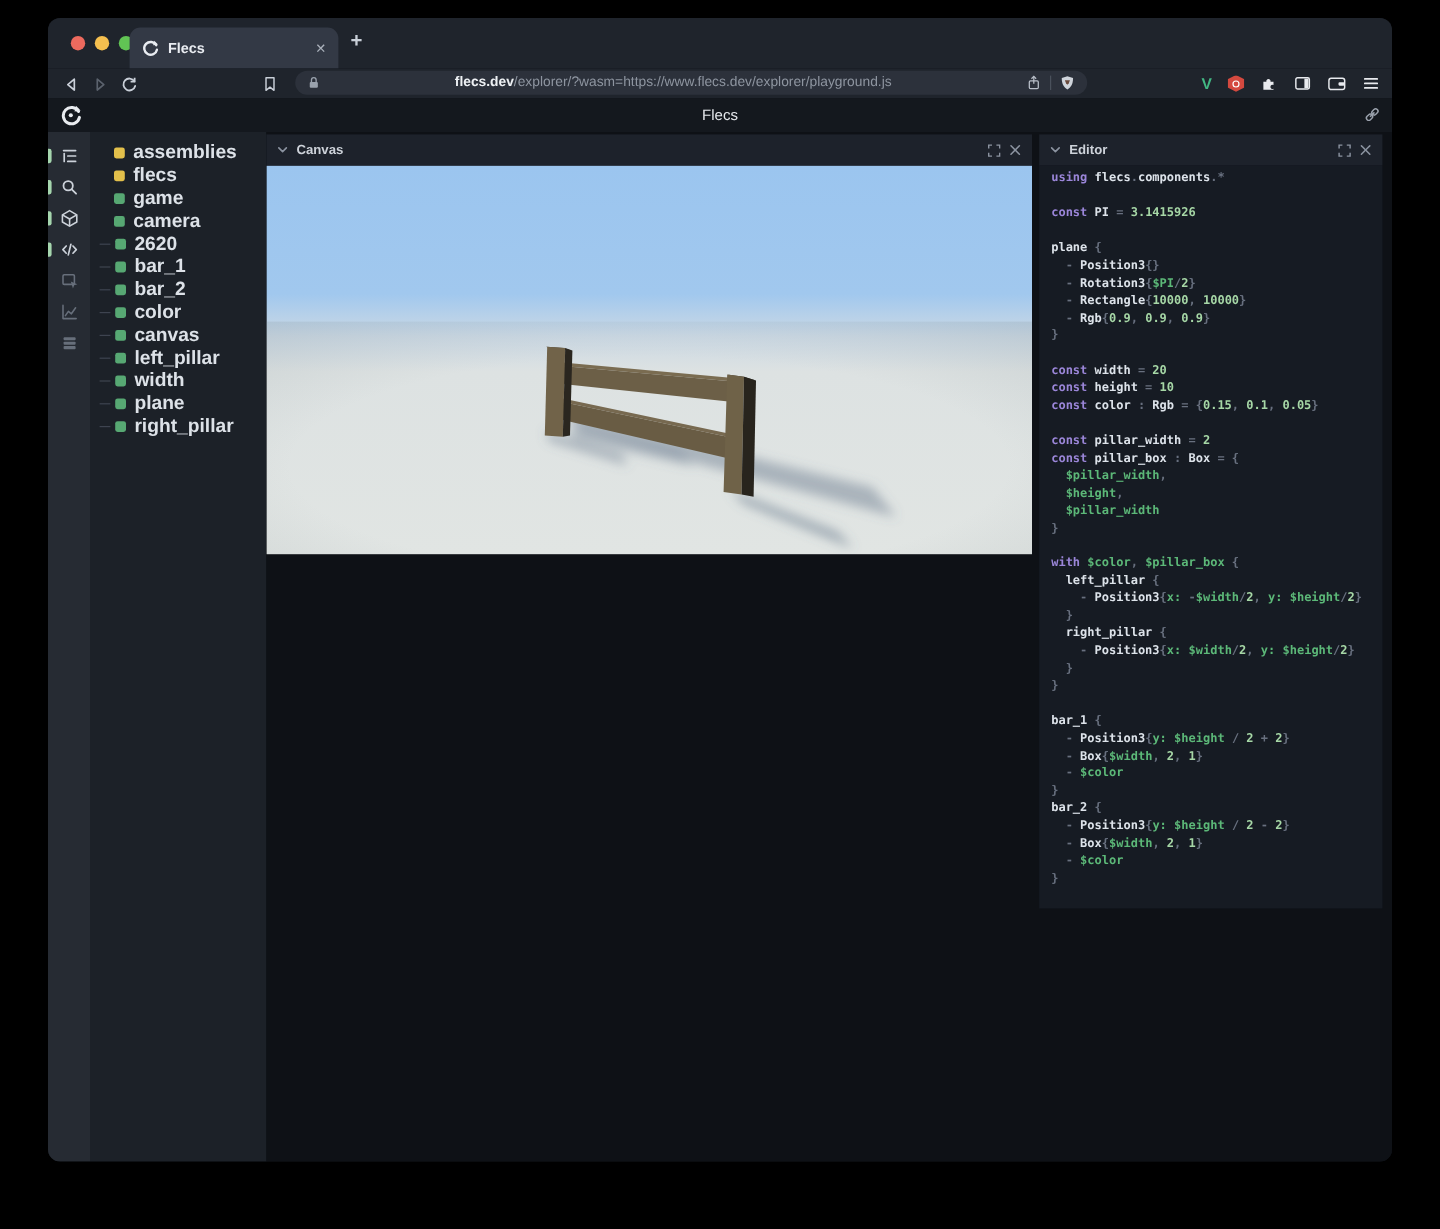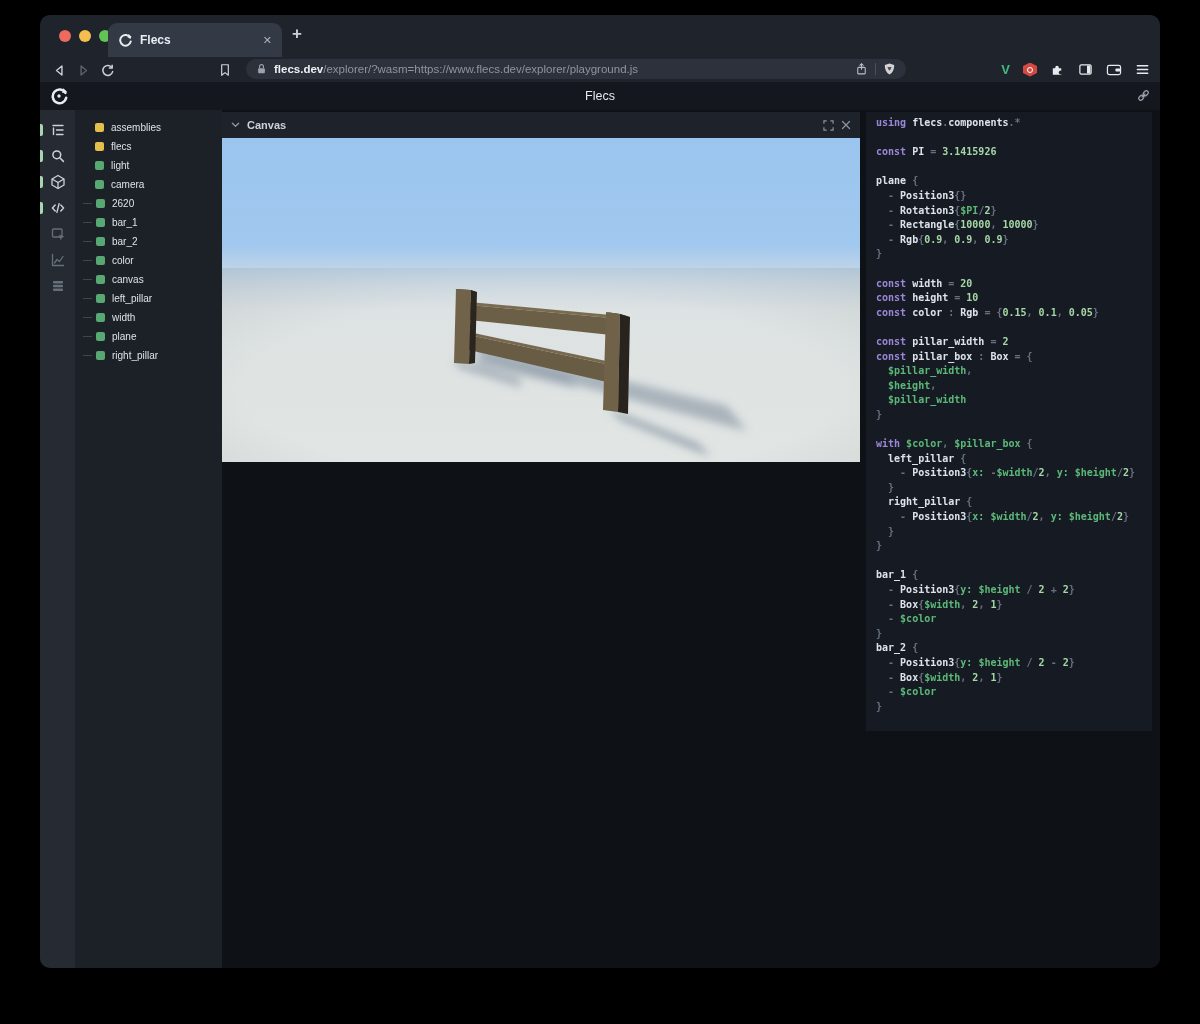--- a/index.html
+++ b/index.html
@@ -16,21 +16,21 @@
   .light.green { background:var(--traffic-green,#61c454); }
   .tab { position:absolute; left:68px; top:8px; width:174px; height:34px; background:#333945; border-radius:9px 9px 0 0; display:flex; align-items:center; padding:0 10px; gap:8px; }
   .tab-title { flex:1; font-size:12px; font-weight:700; color:#e9ecf1; }
   .tab-close { font-size:11px; color:#aab1bb; cursor:default; }
   .newtab { position:absolute; left:252px; top:9px; font-size:17px; font-weight:700; color:#c9cfd8; }
 
   .toolbar { position:relative; height:25px; background:#1f242c; }
   .navbtn { position:absolute; top:4px; width:18px; height:18px; display:flex; align-items:center; justify-content:center; }
   .nav-back { left:10px; } .nav-fwd { left:34px; } .nav-reload { left:58px; } .bookmark { left:176px; }
   .addressbar { position:absolute; left:206px; top:2px; width:660px; height:20px; border-radius:10px; background:#2c313b; display:flex; align-items:center; padding:0 10px; gap:7px; }
-  .url { flex:1; font-size:11.5px; white-space:nowrap; overflow:hidden; color:#8e95a0; }
+  .url { flex:1; font-size:11.5px; white-space:nowrap; overflow:hidden; color:#8e95a0;text-align:center; }
   .url b { color:#eef1f4; font-weight:700; }
   .ab-sep { width:1px; height:12px; background:#4a515c; }
   .ext-cluster { position:absolute; right:10px; top:0; height:25px; display:flex; align-items:center; gap:13px; }
   .ext-v { font-size:13px; font-weight:800; color:var(--ext-v-green,#42b883); }
   .hexagon { width:14px; height:14px; background:var(--ext-hex-red,#d4493f); clip-path:polygon(50% 0,100% 25%,100% 75%,50% 100%,0 75%,0 25%); display:flex; align-items:center; justify-content:center; }
   .hexagon i { display:block; width:6px; height:6px; border:1.6px solid #fff; border-radius:50%; }
 
   
   .page { height:886px; background:#0e1116; display:flex; flex-direction:column; }
   .page-header { position:relative; height:28px; background:#14181e; display:flex; align-items:center; flex:0 0 auto; }
@@ -47,21 +47,21 @@
   .rail li.active::before { content:""; position:absolute; left:0; top:7px; width:3px; height:12px; border-radius:0 2px 2px 0; background:var(--rail-marker,#a5d6ae); }
 
   .tree { width:147px; background:#1c2128; padding-top:8px; list-style:none; flex:0 0 auto; }
   .tree-item { height:19px; display:flex; align-items:center; padding-left:8px; gap:0; cursor:default; }
   .dash { width:9px; height:1.5px; background:#3e4450; margin-right:4px; }
   .tree-item:not(.expandable) .chev { display:none; }
   .chev { margin-right:3px; display:flex; }
   .sq { width:9px; height:9px; border-radius:2px; margin-right:7px; flex:0 0 auto; }
   .tree-item.type-module .sq { background:var(--module-yellow,#e3c04b); }
   .tree-item.type-entity .sq { background:var(--entity-green,#57a873); }
-  .tree-label { font-size:10px; font-weight:400; color:#dde2e8; white-space:nowrap; }
+  .tree-label { font-size:16px; font-weight:700; color:#dde2e8; white-space:nowrap; }
 
   .main { flex:1; position:relative; background:#0e1116; }
   .panel { position:absolute; }
   .panel-header { height:26px; background:#1d222b; display:flex; align-items:center; padding:0 9px; gap:7px; }
   .panel-title { font-size:11px; font-weight:700; color:#cdd2d9; }
   .ph-spacer { flex:1; }
   .ph-btn { display:flex; align-items:center; }
   .ph-dot { width:4px; height:4px; border-radius:50%; background:#6d747f; }
   .canvas-panel { left:0; top:2px; width:638px; }
   .canvas-body { width:638px; height:324px; display:block; }
@@ -255,21 +255,21 @@
               <span class="tree-label">flecs</span>
             </li>
             <li class="tree-item expandable type-entity">
               <span class="chev">
                 <svg width="9" height="9" viewBox="0 0 10 10" fill="none" stroke-width="1.5" stroke-linecap="round" stroke-linejoin="round">
                   <path d="M3.2,1.8 L6.8,5 L3.2,8.2"></path>
                 </svg>
               </span>
 
               <span class="sq"></span>
-              <span class="tree-label">light</span>
+              <span class="tree-label">game</span>
             </li>
             <li class="tree-item expandable type-entity">
               <span class="chev">
                 <svg width="9" height="9" viewBox="0 0 10 10" fill="none" stroke-width="1.5" stroke-linecap="round" stroke-linejoin="round">
                   <path d="M3.2,1.8 L6.8,5 L3.2,8.2"></path>
                 </svg>
               </span>
 
               <span class="sq"></span>
               <span class="tree-label">camera</span>
@@ -392,20 +392,43 @@
                 <polygon points="249,152 255,154 253,225 247,226" fill="#2a261f"></polygon>
                 <polygon points="384,174 398,176 408,179 394,177" fill="#3a352b"></polygon>
                 <polygon points="384,174 398,176 396,274 381,272" fill="#6f6248"></polygon>
                 <polygon points="398,176 408,179 406,276 396,274" fill="#28241d"></polygon>
               </g>
             </svg>
           </div>
 
 
           <div class="panel editor-panel">
+            <div class="panel-header">
+              <span class="ph-btn">
+                <svg width="9" height="8" viewBox="0 0 10 8" fill="none" stroke="#8b93a0" stroke-width="1.5" stroke-linecap="round" stroke-linejoin="round">
+                    <path d="M1.5,2 L5,5.5 L8.5,2"></path>
+                  </svg>
+              </span>
+              <span class="panel-title">Editor</span>
+              <span class="ph-spacer"></span>
+              <span class="ph-btn">
+                <svg width="11" height="11" viewBox="0 0 12 12" fill="none" stroke="#8b93a0" stroke-width="1.3">
+                    <path d="M1,4 V1 H4"></path>
+                    <path d="M8,1 H11 V4"></path>
+                    <path d="M11,8 V11 H8"></path>
+                    <path d="M4,11 H1 V8"></path>
+                  </svg>
+              </span>
+              <span class="ph-btn">
+                <svg width="10" height="10" viewBox="0 0 10 10" stroke="#8b93a0" stroke-width="1.3" stroke-linecap="round">
+                    <line x1="1.5" y1="1.5" x2="8.5" y2="8.5"></line>
+                    <line x1="8.5" y1="1.5" x2="1.5" y2="8.5"></line>
+                  </svg>
+              </span>
+            </div>
             <div class="code"><div class="cl"><span class="k">using </span><span class="i">flecs</span><span class="p">.</span><span class="i">components</span><span class="p">.*</span></div><div class="cl"> </div><div class="cl"><span class="k">const </span><span class="i">PI</span><span class="p"> = </span><span class="n">3.1415926</span></div><div class="cl"> </div><div class="cl"><span class="i">plane </span><span class="p">{</span></div><div class="cl"><span class="p">  - </span><span class="i">Position3</span><span class="p">{}</span></div><div class="cl"><span class="p">  - </span><span class="i">Rotation3</span><span class="p">{</span><span class="v">$PI</span><span class="p">/</span><span class="n">2</span><span class="p">}</span></div><div class="cl"><span class="p">  - </span><span class="i">Rectangle</span><span class="p">{</span><span class="n">10000</span><span class="p">, </span><span class="n">10000</span><span class="p">}</span></div><div class="cl"><span class="p">  - </span><span class="i">Rgb</span><span class="p">{</span><span class="n">0.9</span><span class="p">, </span><span class="n">0.9</span><span class="p">, </span><span class="n">0.9</span><span class="p">}</span></div><div class="cl"><span class="p">}</span></div><div class="cl"> </div><div class="cl"><span class="k">const </span><span class="i">width</span><span class="p"> = </span><span class="n">20</span></div><div class="cl"><span class="k">const </span><span class="i">height</span><span class="p"> = </span><span class="n">10</span></div><div class="cl"><span class="k">const </span><span class="i">color</span><span class="p"> : </span><span class="i">Rgb</span><span class="p"> = {</span><span class="n">0.15</span><span class="p">, </span><span class="n">0.1</span><span class="p">, </span><span class="n">0.05</span><span class="p">}</span></div><div class="cl"> </div><div class="cl"><span class="k">const </span><span class="i">pillar_width</span><span class="p"> = </span><span class="n">2</span></div><div class="cl"><span class="k">const </span><span class="i">pillar_box</span><span class="p"> : </span><span class="i">Box</span><span class="p"> = {</span></div><div class="cl"><span class="v">  $pillar_width</span><span class="p">,</span></div><div class="cl"><span class="v">  $height</span><span class="p">,</span></div><div class="cl"><span class="v">  $pillar_width</span></div><div class="cl"><span class="p">}</span></div><div class="cl"> </div><div class="cl"><span class="k">with </span><span class="v">$color</span><span class="p">, </span><span class="v">$pillar_box</span><span class="p"> {</span></div><div class="cl"><span class="i">  left_pillar </span><span class="p">{</span></div><div class="cl"><span class="p">    - </span><span class="i">Position3</span><span class="p">{</span><span class="v">x:</span><span class="p"> -</span><span class="v">$width</span><span class="p">/</span><span class="n">2</span><span class="p">, </span><span class="v">y:</span><span class="p"> </span><span class="v">$height</span><span class="p">/</span><span class="n">2</span><span class="p">}</span></div><div class="cl"><span class="p">  }</span></div><div class="cl"><span class="i">  right_pillar </span><span class="p">{</span></div><div class="cl"><span class="p">    - </span><span class="i">Position3</span><span class="p">{</span><span class="v">x:</span><span class="p"> </span><span class="v">$width</span><span class="p">/</span><span class="n">2</span><span class="p">, </span><span class="v">y:</span><span class="p"> </span><span class="v">$height</span><span class="p">/</span><span class="n">2</span><span class="p">}</span></div><div class="cl"><span class="p">  }</span></div><div class="cl"><span class="p">}</span></div><div class="cl"> </div><div class="cl"><span class="i">bar_1 </span><span class="p">{</span></div><div class="cl"><span class="p">  - </span><span class="i">Position3</span><span class="p">{</span><span class="v">y:</span><span class="p"> </span><span class="v">$height</span><span class="p"> / </span><span class="n">2</span><span class="p"> + </span><span class="n">2</span><span class="p">}</span></div><div class="cl"><span class="p">  - </span><span class="i">Box</span><span class="p">{</span><span class="v">$width</span><span class="p">, </span><span class="n">2</span><span class="p">, </span><span class="n">1</span><span class="p">}</span></div><div class="cl"><span class="p">  - </span><span class="v">$color</span></div><div class="cl"><span class="p">}</span></div><div class="cl"><span class="i">bar_2 </span><span class="p">{</span></div><div class="cl"><span class="p">  - </span><span class="i">Position3</span><span class="p">{</span><span class="v">y:</span><span class="p"> </span><span class="v">$height</span><span class="p"> / </span><span class="n">2</span><span class="p"> - </span><span class="n">2</span><span class="p">}</span></div><div class="cl"><span class="p">  - </span><span class="i">Box</span><span class="p">{</span><span class="v">$width</span><span class="p">, </span><span class="n">2</span><span class="p">, </span><span class="n">1</span><span class="p">}</span></div><div class="cl"><span class="p">  - </span><span class="v">$color</span></div><div class="cl"><span class="p">}</span></div></div>
           </div>
 
         </div>
       </div>
     </div>
 
   </div>
 </div>
 

